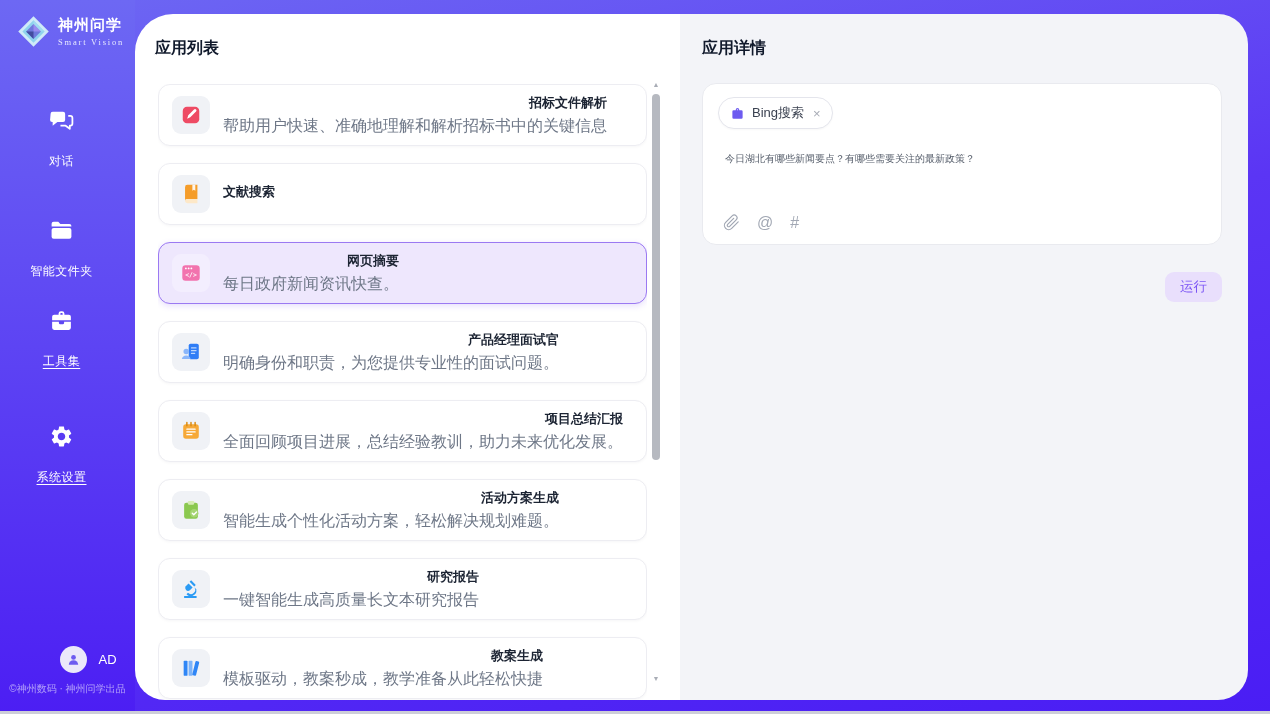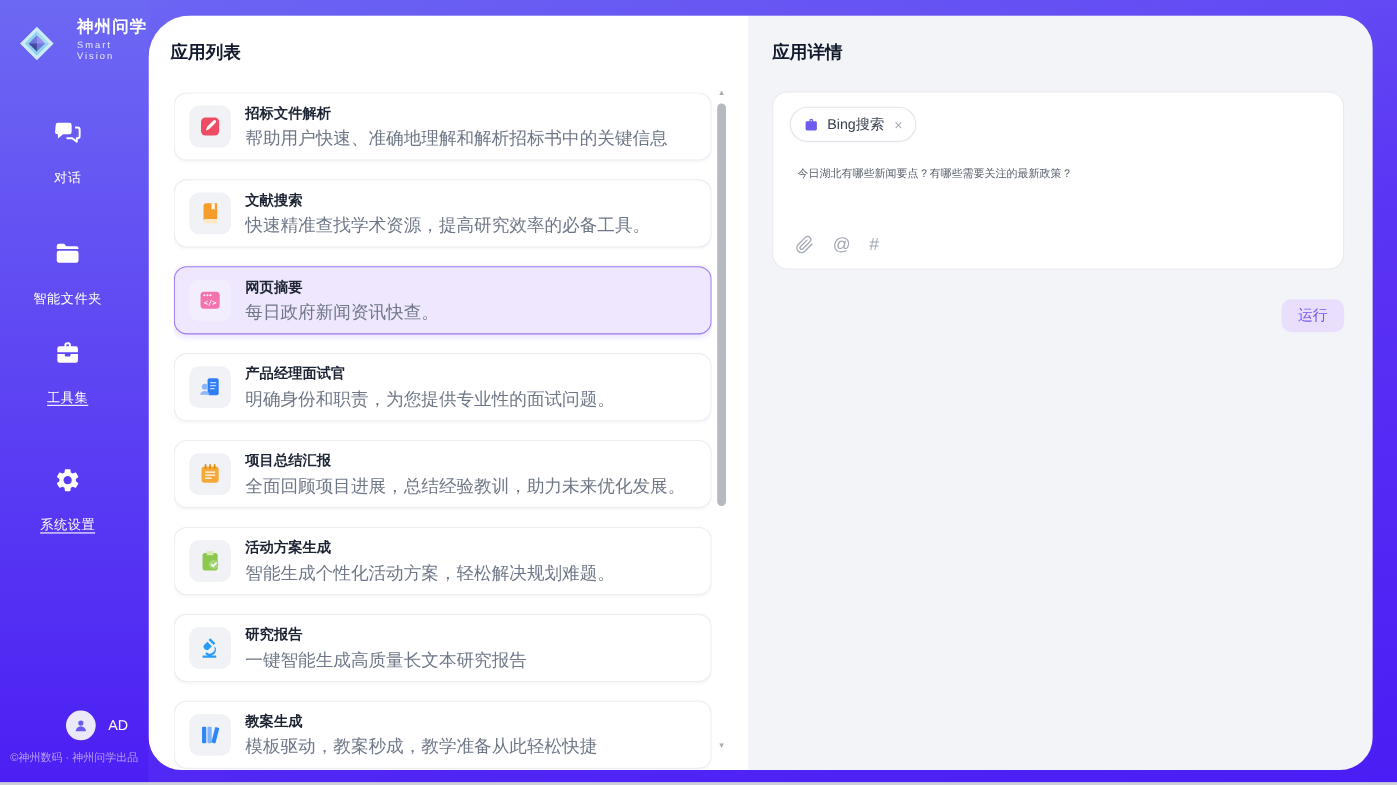--- a/index.html
+++ b/index.html
@@ -2,21 +2,21 @@
 <html><head>
 <meta charset="utf-8">
 <style>
   html,body{margin:0;padding:0;}
   body{width:1270px;height:714px;position:relative;overflow:hidden;
        background:linear-gradient(168deg,#6d68f3 0%,#5b35f4 45%,#4a1df4 100%);
        font-family:"Liberation Sans","DejaVu Sans",sans-serif;}
   
   .sidebar{position:absolute;left:0;top:0;width:135px;height:714px;
            background:linear-gradient(180deg,#6d68f3 0%,#4c1ef3 100%);}
-  .logo{position:absolute;top:15px;left:17px;display:flex;align-items:flex-end;gap:20px;}
+  .logo{position:absolute;top:15px;left:17px;display:flex;align-items:center;gap:8px;font-family:Liberation Serif, serif;}
   .logo-mark svg{width:33px;height:33px;display:block}
   .logo-cn{display:block;color:#fff;font-size:15px;font-weight:700;letter-spacing:1px;white-space:nowrap;}
   .logo-en{display:block;color:#e7e9ff;font-size:8.5px;letter-spacing:1.8px;margin-top:2px;}
   .nav{position:absolute;inset:0;}
   .nav-item{position:absolute;left:0;width:123px;display:flex;flex-direction:column;
             align-items:center;gap:20px;color:#fff;cursor:pointer;}
   .nav-item:nth-child(1){top:108px}
   .nav-item:nth-child(2){top:218px}
   .nav-item:nth-child(3){top:308px}
   .nav-item:nth-child(4){top:424px}
@@ -37,21 +37,21 @@
                color:rgba(255,255,255,.55);font-size:10px;white-space:nowrap;}
   
   .main{position:absolute;left:135px;top:14px;width:1113px;height:686px;
         border-radius:38px 30px 30px 30px;overflow:hidden;display:flex;}
   .list-panel{position:relative;width:545px;background:#fff;}
   .detail-panel{position:relative;flex:1;background:#f3f4f8;}
   .panel-title{position:absolute;top:24px;font-size:16px;font-weight:700;color:#111a2c;margin:0;}
   .list-panel .panel-title{left:20px}
   .detail-panel .panel-title{left:22px}
   
-  .cards{position:absolute;top:70px;left:23px;width:489px;bottom:0;overflow:hidden;}
+  .cards{position:absolute;top:70px;left:23px;width:489px;bottom:0;overflow:hidden;text-align:right;}
   .card{box-sizing:border-box;height:62px;margin-bottom:17px;display:flex;align-items:center;gap:13px;
         padding:0 13px;background:#fff;border:1px solid #ededf2;border-radius:12px;
         box-shadow:0 1px 3px rgba(20,20,40,.04);cursor:pointer;}
   .card.selected{background:#eee7fd;border-color:#9b79f2;box-shadow:0 2px 6px rgba(120,80,240,.18);}
   .card-icon{flex:0 0 38px;height:38px;border-radius:9px;background:#f0f2f6;
              display:flex;align-items:center;justify-content:center;}
   .card.selected .card-icon{background:#f3eefe;}
   .card-icon svg{width:22px;height:22px;display:block}
   .card-title{display:block;font-size:13px;font-weight:700;color:#1c2433;margin-bottom:4px;}
   .card-desc{display:block;font-size:16px;color:#6e7787;}
@@ -167,21 +167,20 @@
         <div class="card">
     <span class="card-icon">
             <svg viewBox="0 0 24 24">
               <path d="M5.5 4.5A2.5 2.5 0 0 1 8 2h11v15.5H8a2.5 2.5 0 0 0-2.5 2.5z" fill="#f59d2a"></path>
               <path d="M5.5 20a2.5 2.5 0 0 1 2.5-2.5h11V22H8A2.5 2.5 0 0 1 5.5 20z" fill="#fde8c8"></path>
               <path d="M13.5 2h3.2v6.5l-1.6-1.2-1.6 1.2z" fill="#fff" opacity=".9"></path>
             </svg>
           </span>
     <span class="card-info">
       <span class="card-title">文献搜索</span>
-      <span class="card-desc">快速精准查找学术资源，提高研究效率的必备工具。</span>
     </span>
   </div>
         <div class="card selected">
     <span class="card-icon">
             <svg viewBox="0 0 24 24">
               <rect x="2.5" y="3.5" width="19" height="17" rx="3.5" fill="#f273ae"></rect>
               <circle cx="6.4" cy="7" r="1" fill="#fff"></circle>
               <circle cx="9.4" cy="7" r="1" fill="#fff"></circle>
               <circle cx="12.4" cy="7" r="1" fill="#fff"></circle>
               <text x="12" y="16.5" text-anchor="middle" font-size="7" font-weight="bold" fill="#fff" font-family="monospace">&lt;/&gt;</text>

